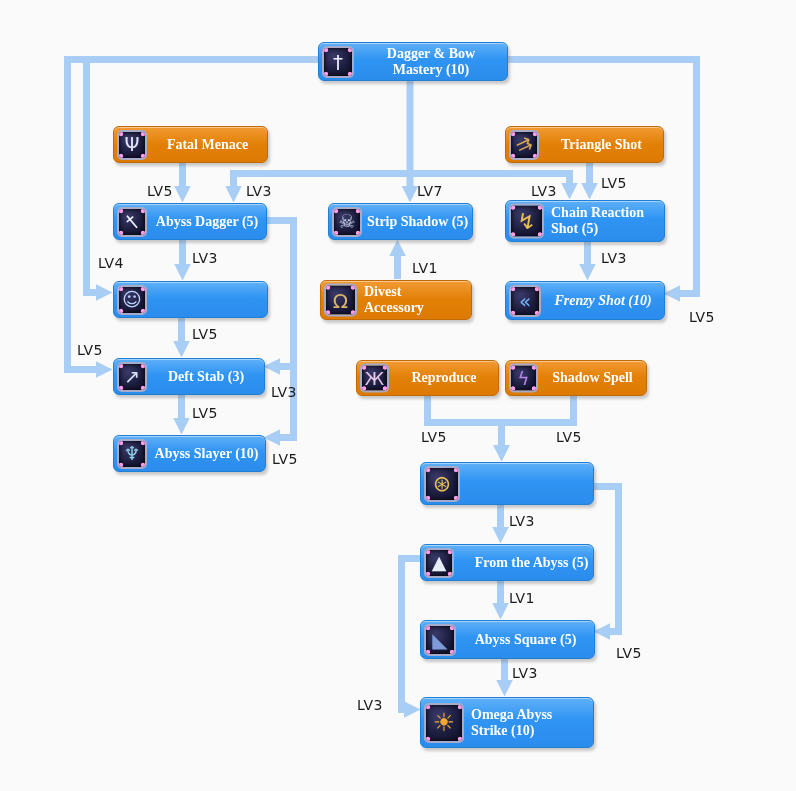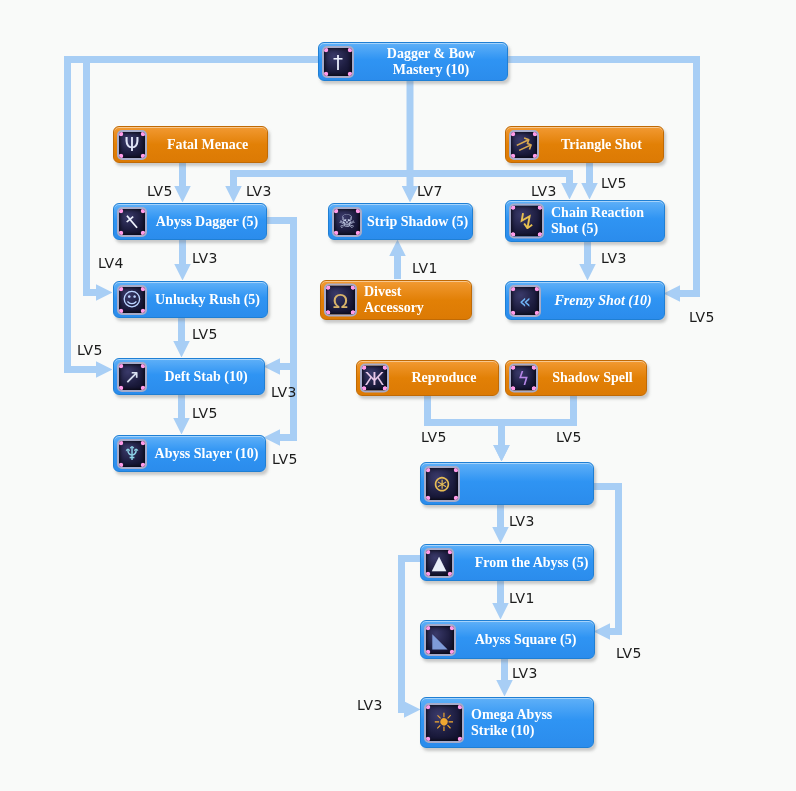--- a/index.html
+++ b/index.html
@@ -132,23 +132,20 @@
       </span>
       <div class="labels left" style="left: 45px; right: 6px; text-align: right;">
         <div>Chain Reaction</div>
         <div>Shot (5)</div>
       </div>
     </div>
     <div class="node blue" style="left: 113px; top: 281px; width: 153px; height: 35px;">
       <span class="icon" style="width: 30px; height: 30px;">
         <span class="glyph" style="color: rgb(188, 212, 255); font-size: 19px;">☺</span>
       </span>
-      <div class="labels center" style="left: 40px; right: 6px;">
-        <div>Unlucky Rush (5)</div>
-      </div>
     </div>
     <div class="node orange" style="left: 320px; top: 280px; width: 150px; height: 38px;">
       <span class="icon" style="width: 33px; height: 33px;">
         <span class="glyph" style="color: rgb(216, 179, 106); font-size: 20px;">Ω</span>
       </span>
       <div class="labels left" style="left: 43px; right: 6px;">
         <div>Divest</div>
         <div>Accessory</div>
       </div>
     </div>
@@ -158,21 +155,21 @@
       </span>
       <div class="labels center" style="left: 42px; right: 6px; font-style: italic;">
         <div>Frenzy Shot (10)</div>
       </div>
     </div>
     <div class="node blue" style="left: 113px; top: 358px; width: 150px; height: 35px;">
       <span class="icon" style="width: 30px; height: 30px;">
         <span class="glyph" style="color: rgb(216, 224, 240); font-size: 19px;">↗</span>
       </span>
       <div class="labels center" style="left: 40px; right: 6px;">
-        <div>Deft Stab (10)</div>
+        <div>Deft Stab (3)</div>
       </div>
     </div>
     <div class="node orange" style="left: 356px; top: 360px; width: 141px; height: 34px;">
       <span class="icon" style="width: 29px; height: 29px;">
         <span class="glyph" style="color: rgb(232, 200, 232); font-size: 18px;">Ж</span>
       </span>
       <div class="labels center" style="left: 39px; right: 6px;">
         <div>Reproduce</div>
       </div>
     </div>

